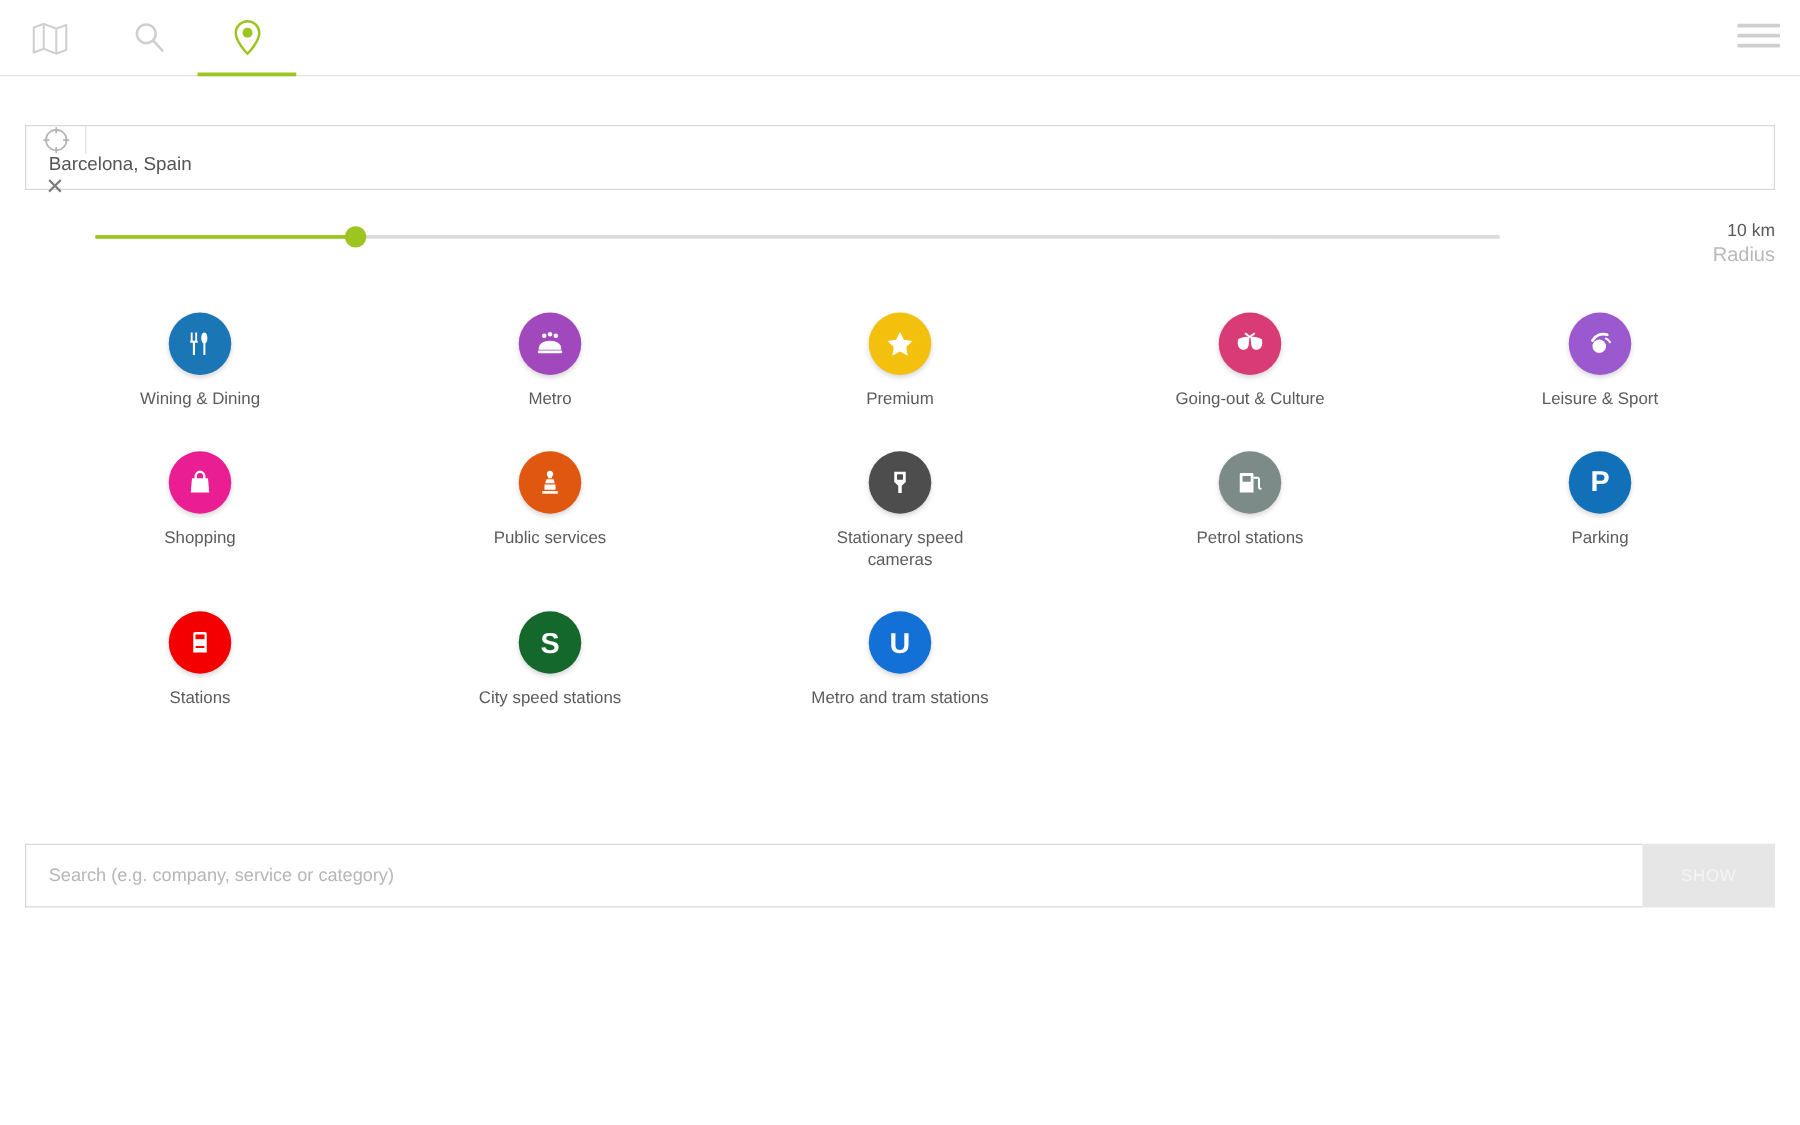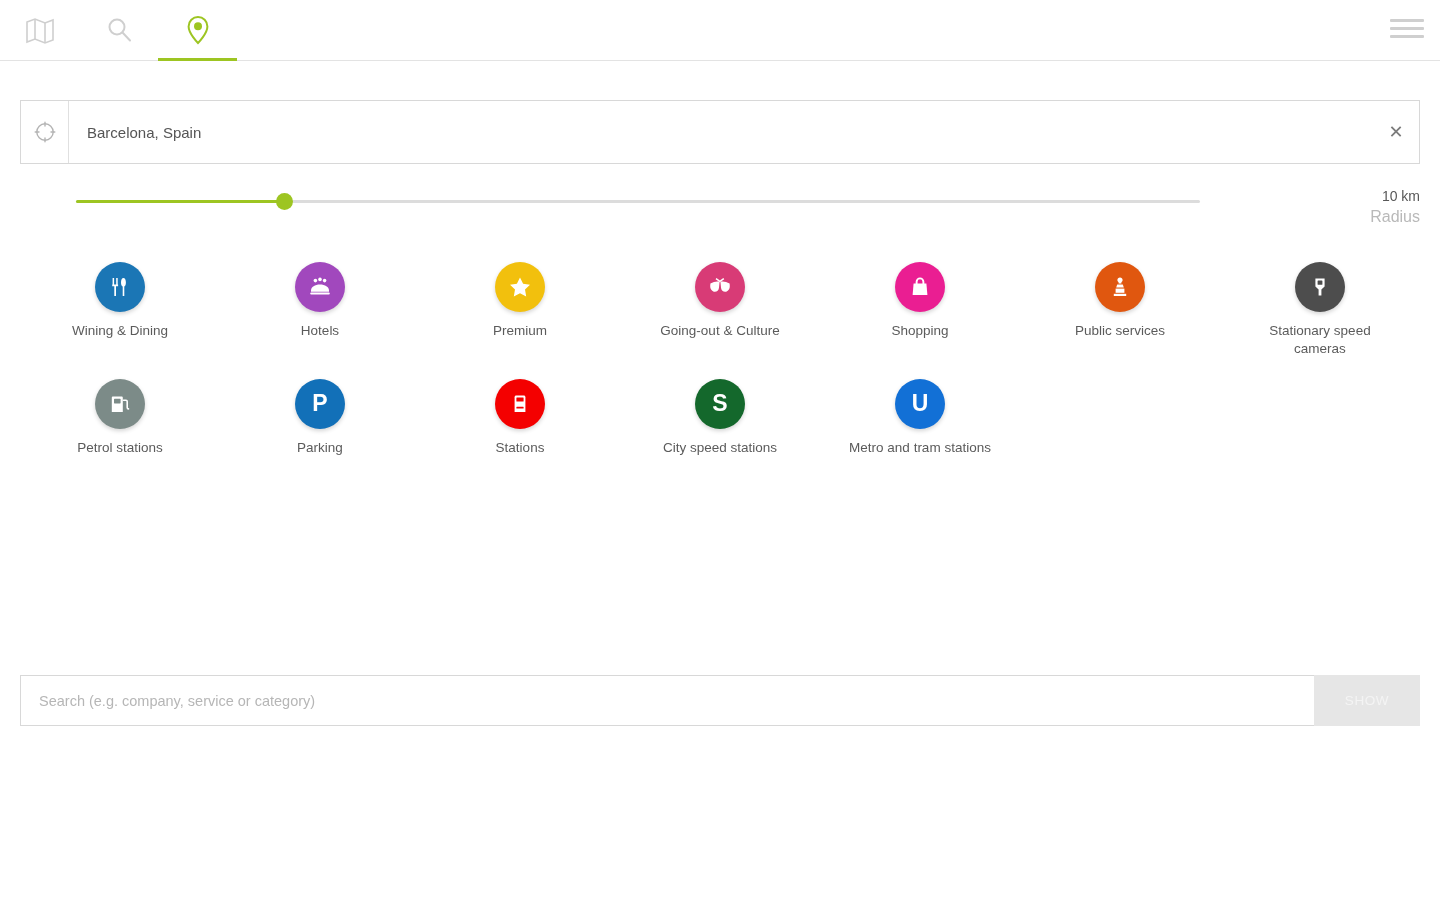--- a/index.html
+++ b/index.html
@@ -57,26 +57,27 @@
     height: 3px;
     background: #cfcfcf;
     border-radius: 1px;
     margin-bottom: 5px;
   }
   .burger span:last-child { margin-bottom: 0; }
 
   
   .location-row {
     margin: 39px 20px 0 20px;
-    height: 64px;
+    height: 52px;
     border: 1px solid #d8d8d8;
     display: flex;
     align-items: stretch;
     box-sizing: border-box;
     background: #fff;
+    flex-direction: column;
   }
   .loc-gps {
     width: 47px;
     display: flex;
     align-items: center;
     justify-content: center;
     border-right: 1px solid #e0e0e0;
     cursor: pointer;
     flex: 0 0 auto;
   }
@@ -158,22 +159,22 @@
   }
   .radius-caption {
     font-size: 16px;
     color: #b9b9b9;
   }
 
   
   .grid {
     margin: 29px 20px 0 20px;
     display: grid;
-    grid-template-columns: repeat(7, 1fr);
-    row-gap: 17px;
+    grid-template-columns: repeat(5, 1fr);
+    row-gap: 29px;
   }
   .cat {
     display: flex;
     flex-direction: column;
     align-items: center;
     cursor: pointer;
     padding-top: 4px;
   }
   .cat-circle {
     width: 50px;
@@ -315,39 +316,49 @@
     <div class="cat">
       <div class="cat-circle" style="background: rgb(161, 72, 189);">
         <svg width="26" height="26" viewBox="0 0 26 26">
           <path fill="#ffffff" d="M4 16.5c0-3.6 4-6 9-6s9 2.4 9 6v1.2H4z"></path>
           <rect fill="#ffffff" x="3.2" y="18.4" width="19.6" height="2.1" rx="1"></rect>
           <circle fill="#ffffff" cx="8.4" cy="6.6" r="1.8"></circle>
           <circle fill="#ffffff" cx="13" cy="5.4" r="1.8"></circle>
           <circle fill="#ffffff" cx="17.6" cy="6.6" r="1.8"></circle>
         </svg>
       </div>
-      <div class="cat-label">Hotels</div>
+      <div class="cat-label">Metro</div>
     </div>
     <div class="cat">
       <div class="cat-circle" style="background: rgb(242, 192, 13);">
         <svg width="26" height="26" viewBox="0 0 26 26">
           <path fill="#ffffff" d="M13 3.4l3.1 6.3 6.9 1-5 4.9 1.2 6.9L13 19.2l-6.2 3.3 1.2-6.9-5-4.9 6.9-1z"></path>
         </svg>
       </div>
       <div class="cat-label">Premium</div>
     </div>
     <div class="cat">
       <div class="cat-circle" style="background: rgb(216, 59, 118);">
         <svg width="26" height="26" viewBox="0 0 26 26">
           <path fill="#ffffff" d="M3.4 9.4C6.6 7.6 9.6 7 12.6 7.6l-.6 6.2c-.3 2.8-2.7 4.6-5.2 3.9-2.3-.6-3.7-3-3.6-5.6z"></path>
           <path fill="#ffffff" d="M22.6 9.4c-3.2-1.8-6.2-2.4-9.2-1.8l.6 6.2c.3 2.8 2.7 4.6 5.2 3.9 2.3-.6 3.7-3 3.6-5.6z"></path>
           <path fill="none" stroke="#ffffff" stroke-width="1.5" d="M9 4.6l3.9 2.8L16.8 4.6"></path>
         </svg>
       </div>
       <div class="cat-label">Going-out &amp; Culture</div>
+    </div>
+    <div class="cat">
+      <div class="cat-circle" style="background: rgb(155, 89, 208);">
+        <svg width="26" height="26" viewBox="0 0 26 26">
+          <circle fill="#ffffff" cx="12.4" cy="15" r="5.4"></circle>
+          <path fill="none" stroke="#ffffff" stroke-width="2.2" stroke-linecap="round" d="M7 10.4C9.6 6 14.4 4.2 18.8 5.8"></path>
+          <path fill="none" stroke="#ffffff" stroke-width="1.6" stroke-linecap="round" d="M17.6 8.8c1.4 .6 2.6 1.6 3.4 2.9"></path>
+        </svg>
+      </div>
+      <div class="cat-label">Leisure &amp; Sport</div>
     </div>
     <div class="cat">
       <div class="cat-circle" style="background: rgb(234, 30, 146);">
         <svg width="26" height="26" viewBox="0 0 26 26">
           <path fill="#ffffff" d="M6.6 9.6h12.8l1 11.4H5.6z"></path>
           <path fill="none" stroke="#ffffff" stroke-width="1.9" d="M9.6 10.4V7.8a3.4 3.4 0 0 1 6.8 0v2.6"></path>
           <circle fill="#ffffff" cx="13" cy="14.2" r="1.5" opacity="0"></circle>
         </svg>
       </div>
       <div class="cat-label">Shopping</div>

